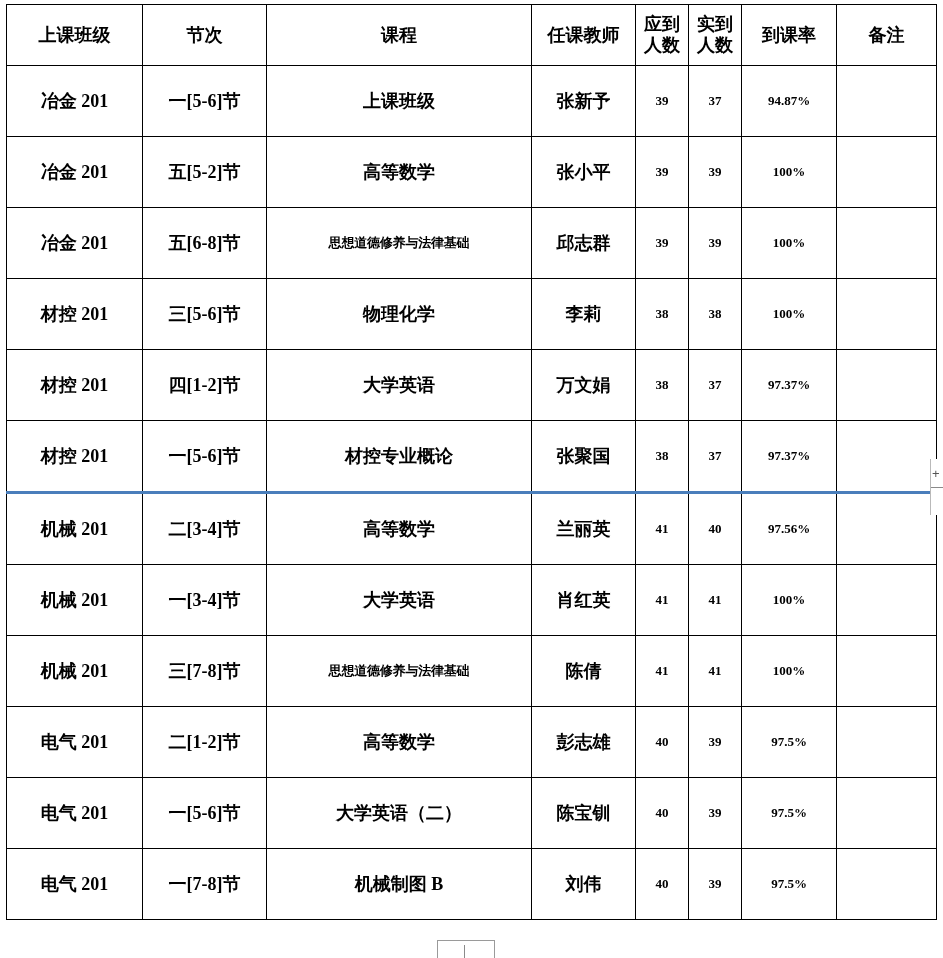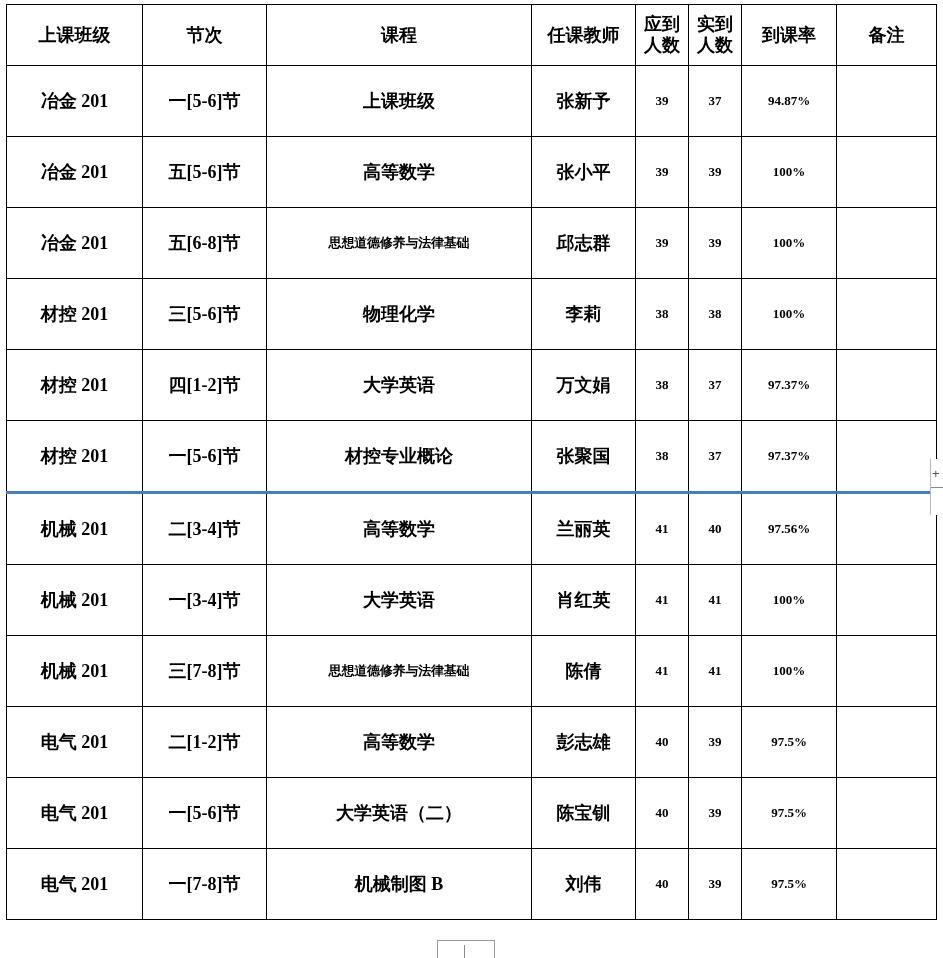--- a/index.html
+++ b/index.html
@@ -174,21 +174,21 @@
         <td class="course">上课班级</td>
         <td>张新予</td>
         <td class="num">39</td>
         <td class="num">37</td>
         <td class="num">94.87%</td>
         <td class="remark"></td>
       </tr>
 
       <tr>
         <td>冶金 201</td>
-        <td>五[5-6]节</td>
+        <td>五[5-2]节</td>
         <td class="course">高等数学</td>
         <td>张小平</td>
         <td class="num">39</td>
         <td class="num">39</td>
         <td class="num">100%</td>
         <td class="remark"></td>
       </tr>
 
       <tr>
         <td>冶金 201</td>

